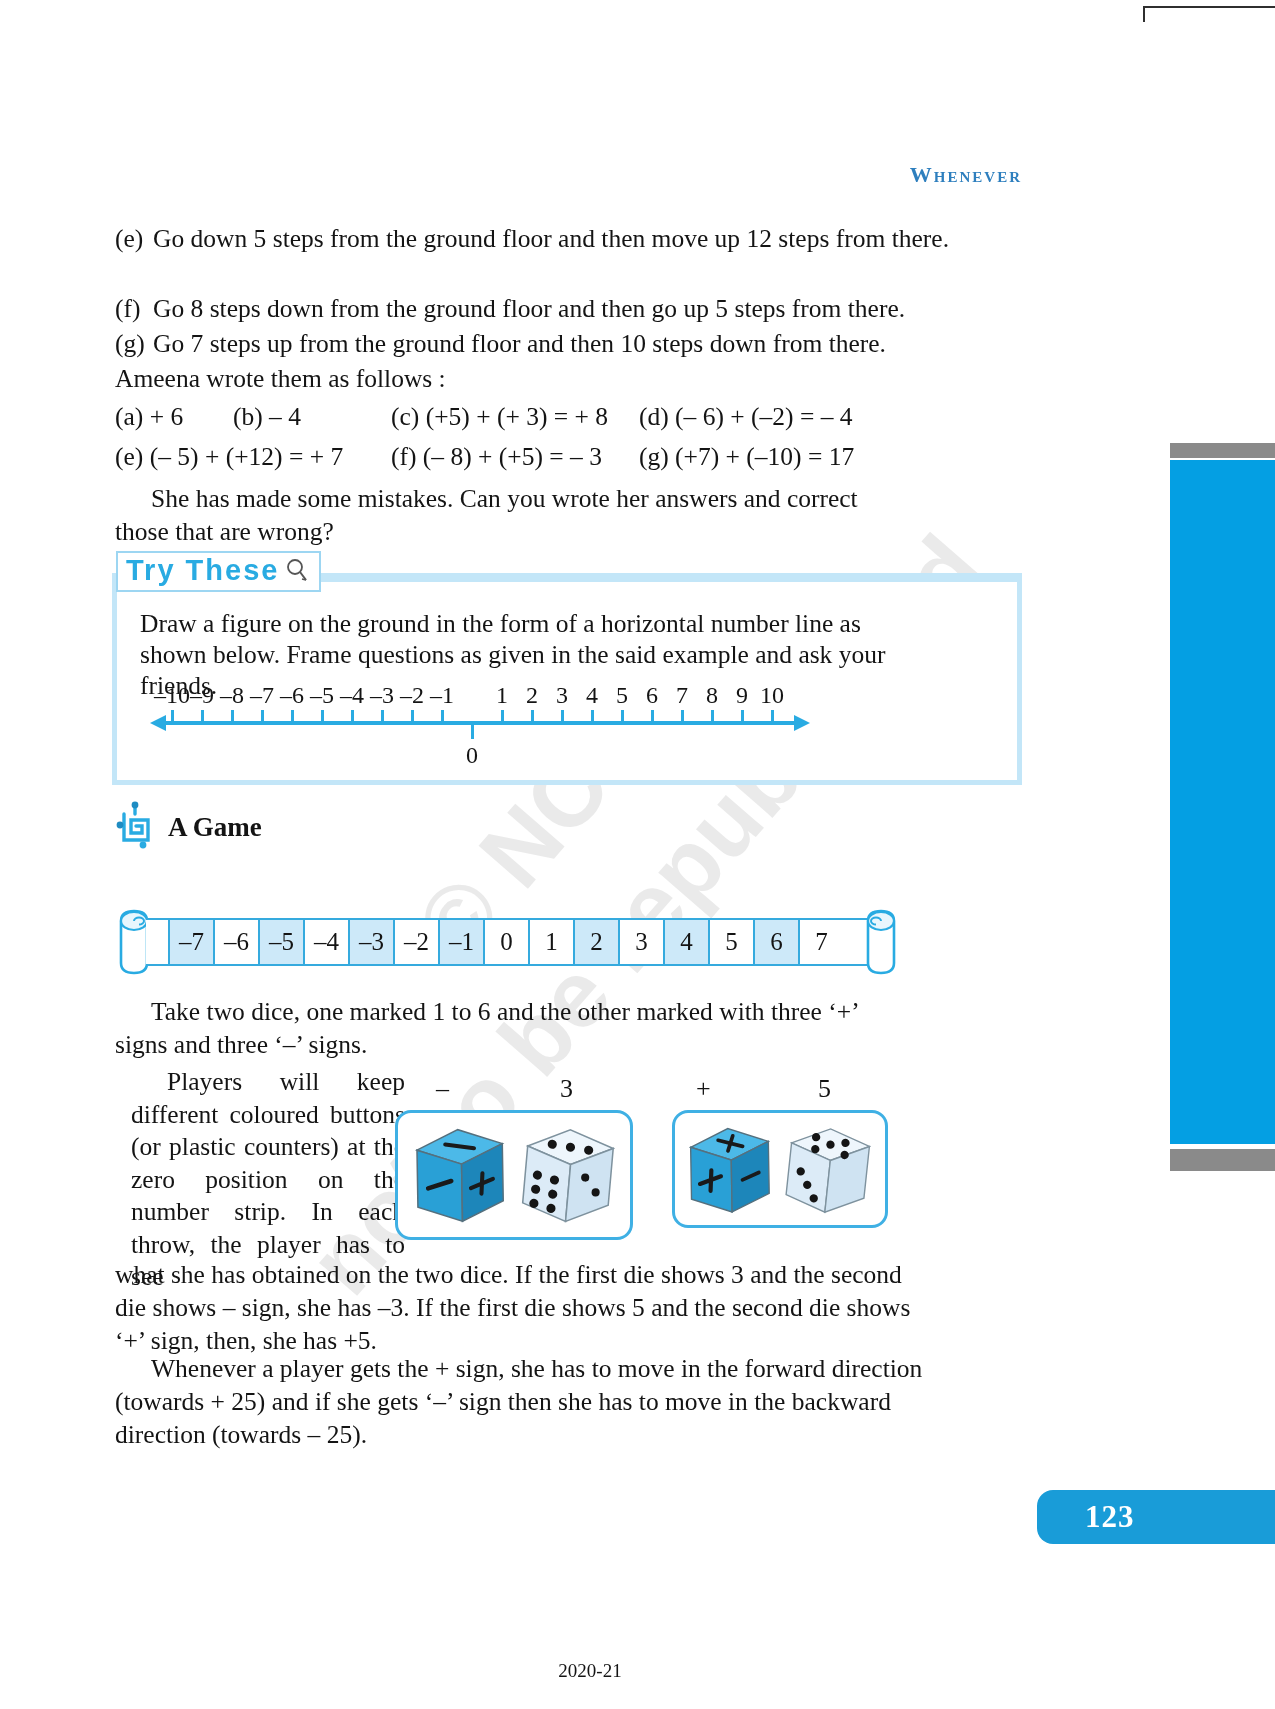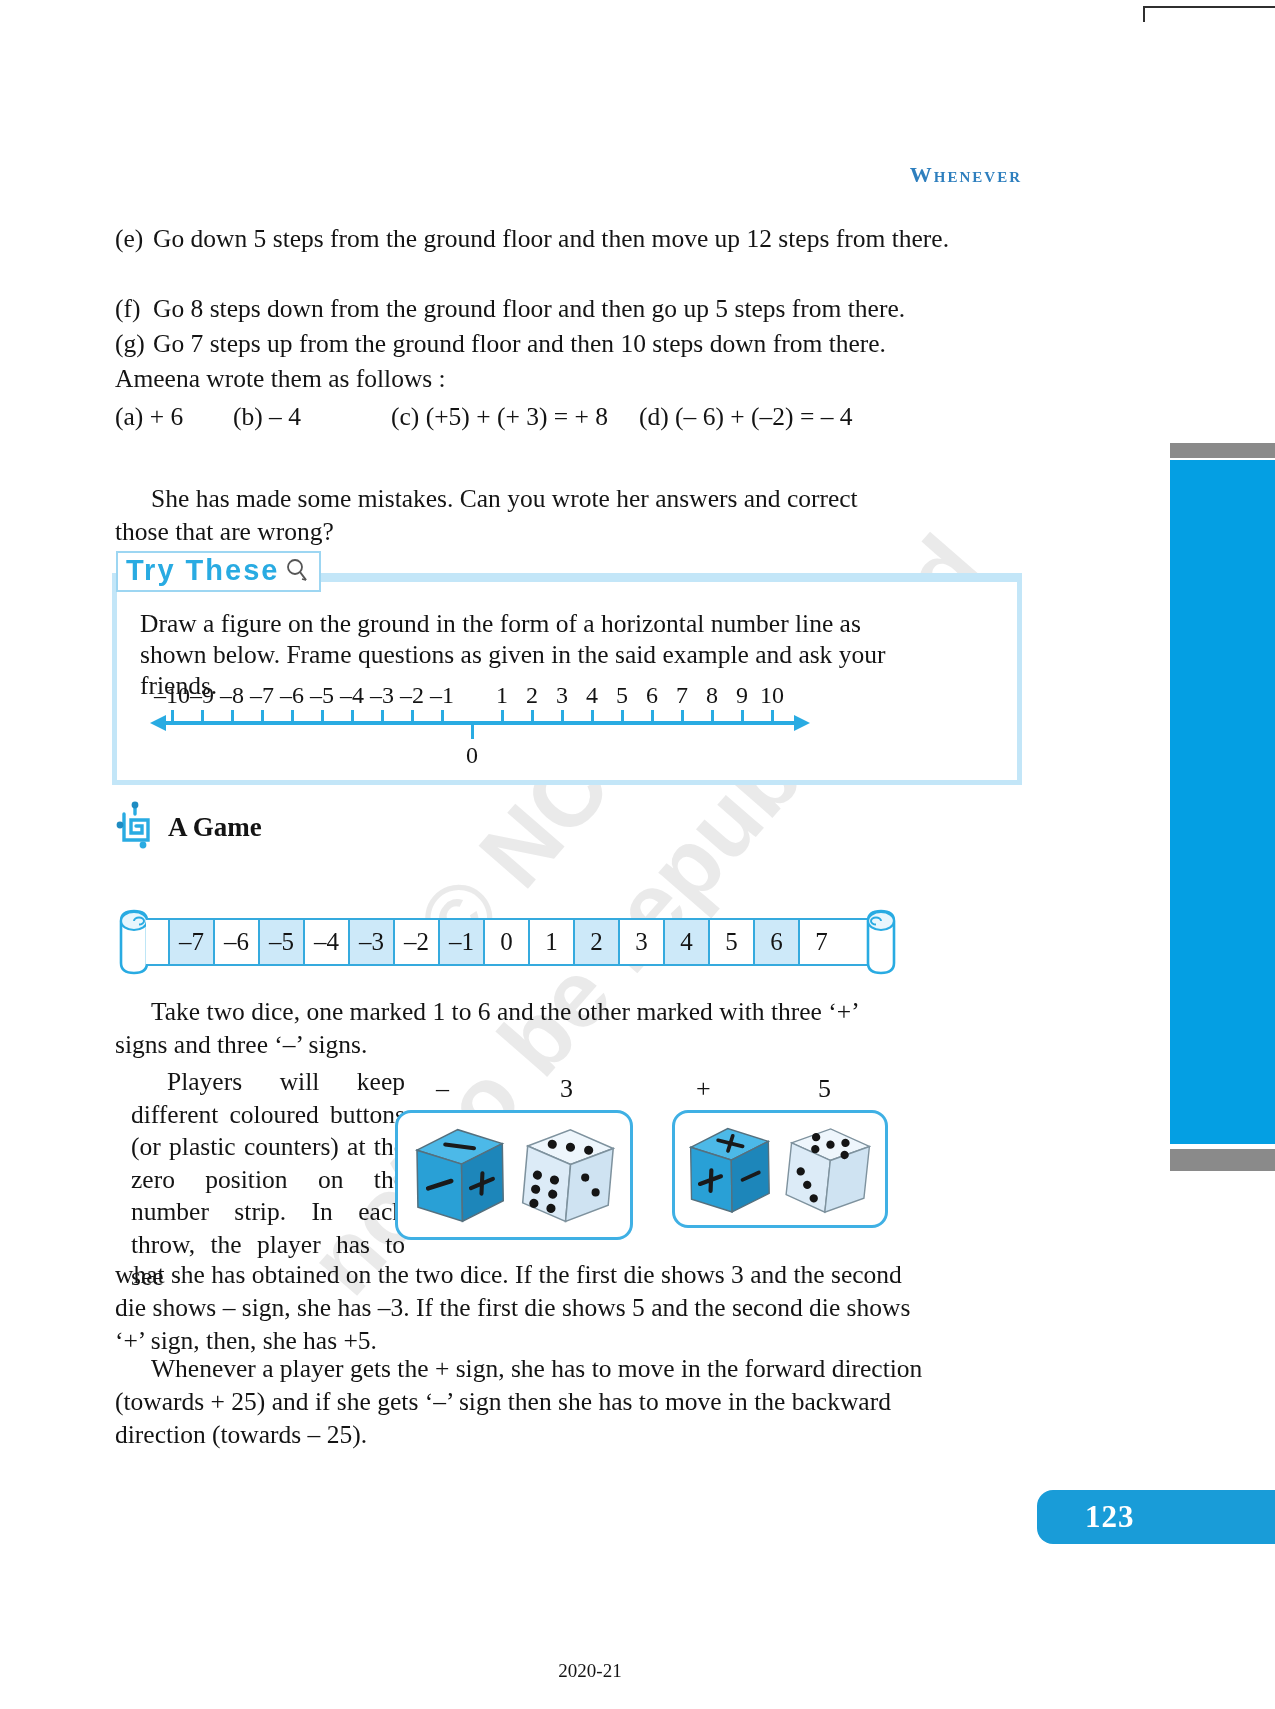--- a/index.html
+++ b/index.html
@@ -93,20 +93,25 @@
     <span class="lbl">(g)</span>
     <span>Go 7 steps up from the ground floor and then 10 steps down from there.</span>
   </div>
   <div class="abs bodytext para" style="top:362px;">Ameena wrote them as follows :</div>
 
   <div class="abs eqrow" id="eq-row1" style="top:402px;">
       <span class="eq" style="left: 0px;">(a) + 6</span>
       <span class="eq" style="left: 118px;">(b)  – 4</span>
       <span class="eq" style="left: 276px;">(c)  (+5) + (+ 3) = + 8</span>
       <span class="eq" style="left: 524px;">(d)  (– 6) + (–2) = – 4</span>
+    </div>
+  <div class="abs eqrow" id="eq-row2" style="top:442px;">
+      <span class="eq" style="left: 0px;">(e) (– 5) + (+12) = + 7</span>
+      <span class="eq" style="left: 276px;">(f)  (– 8) + (+5) = – 3</span>
+      <span class="eq" style="left: 524px;">(g)  (+7) + (–10) = 17</span>
     </div>
 
   <div class="abs bodytext para indent" style="top:482px;">She has made some mistakes. Can you wrote her answers and correct those that are wrong?</div>
 
   <div class="abs trybox"></div>
   <div class="abs trylabel">
     <span>Try These</span><svg width="24" height="26" viewBox="0 0 24 26">
         <circle cx="10" cy="9" r="7" fill="none" stroke="#555" stroke-width="1.8"></circle>
         <line x1="15" y1="14" x2="21" y2="22" stroke="#555" stroke-width="2"></line>
         <path d="M21 22 l-4 -1" stroke="#555" stroke-width="1.5" fill="none"></path>

